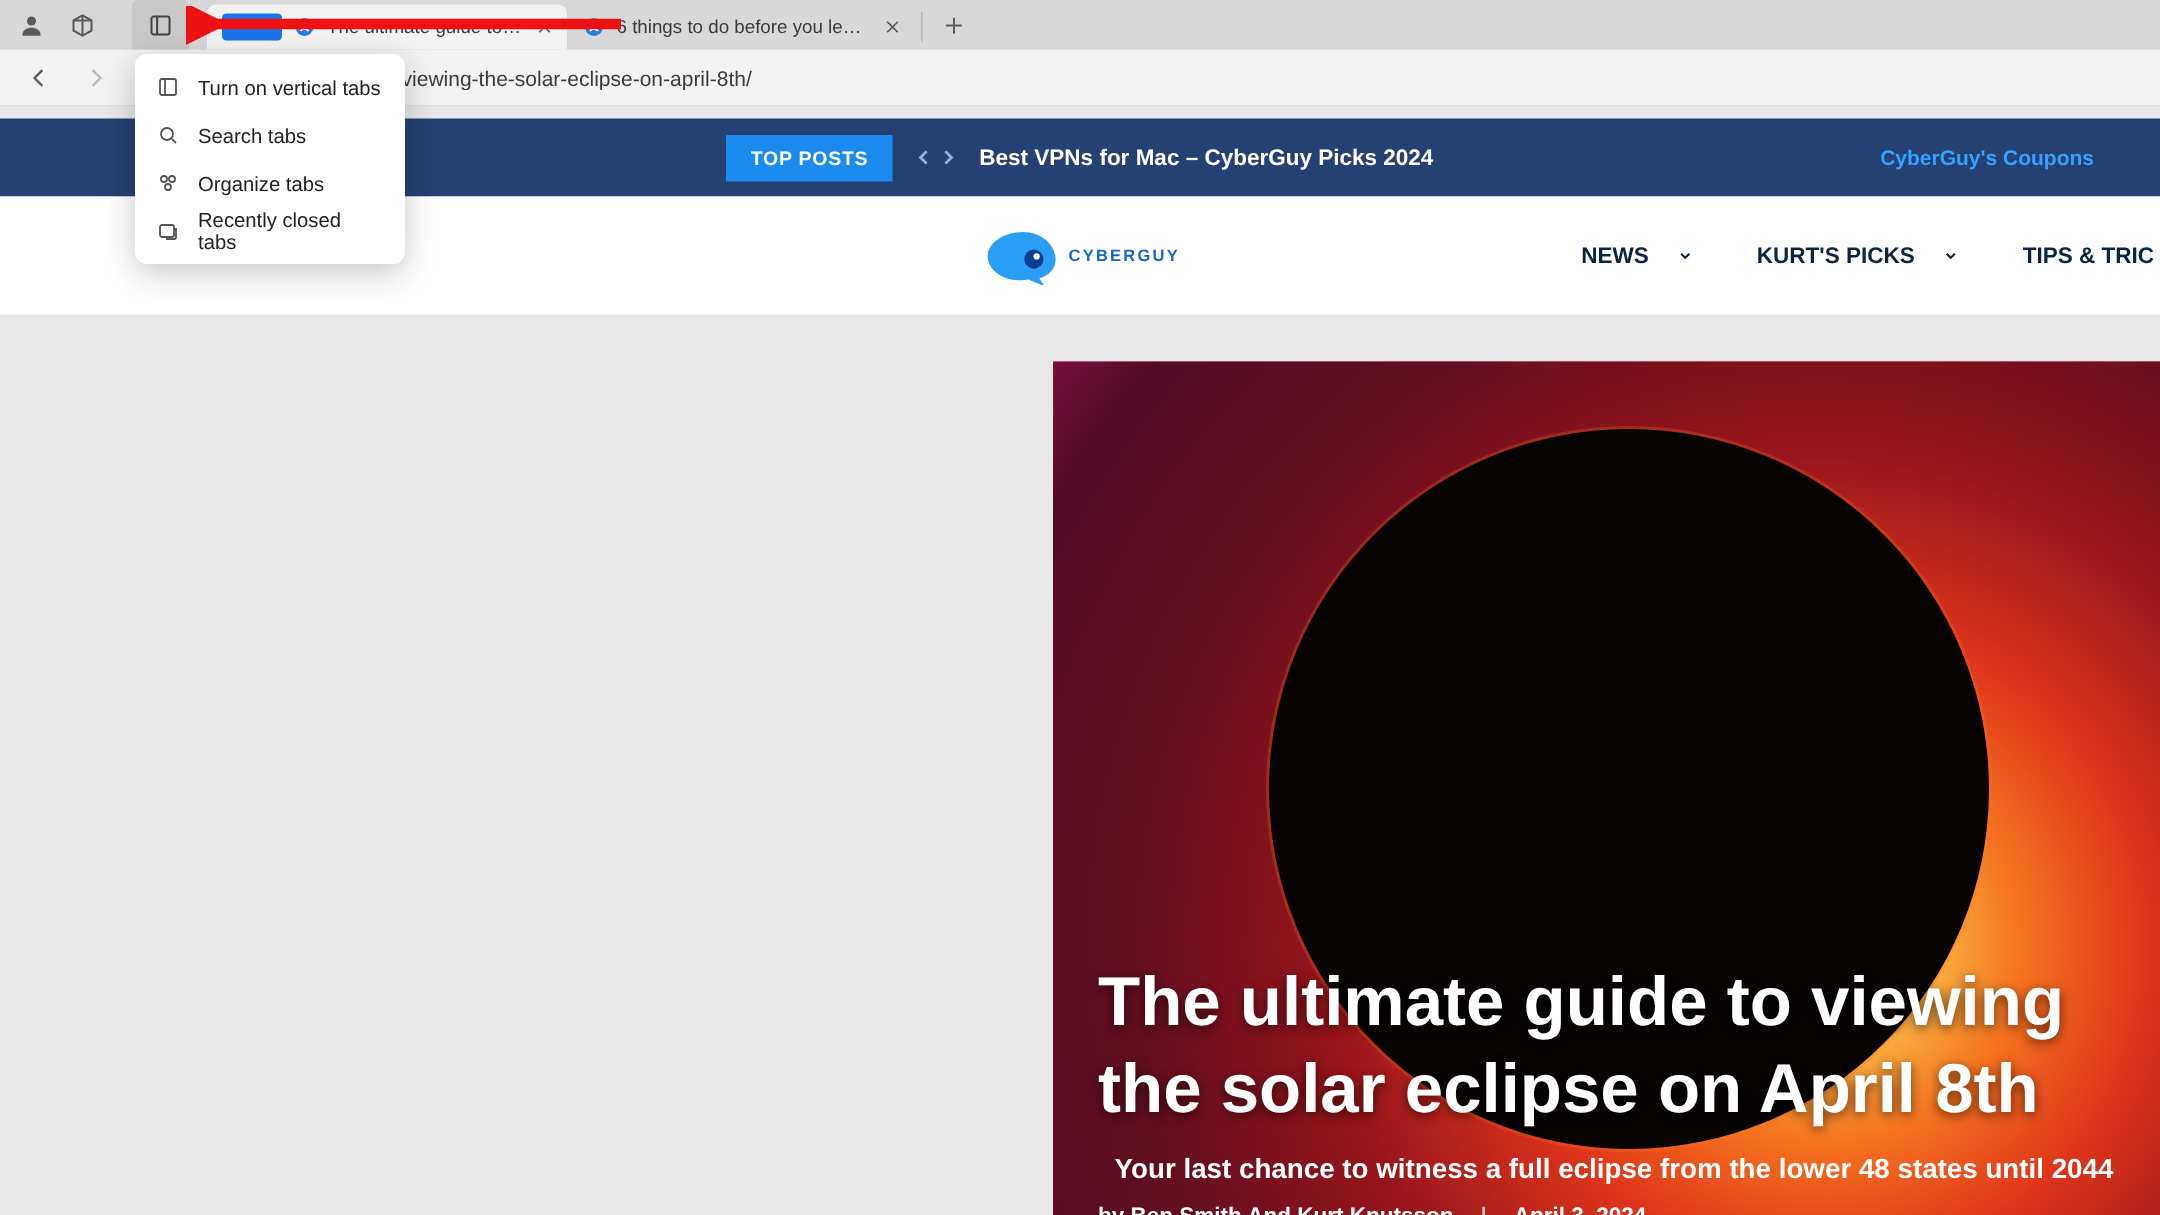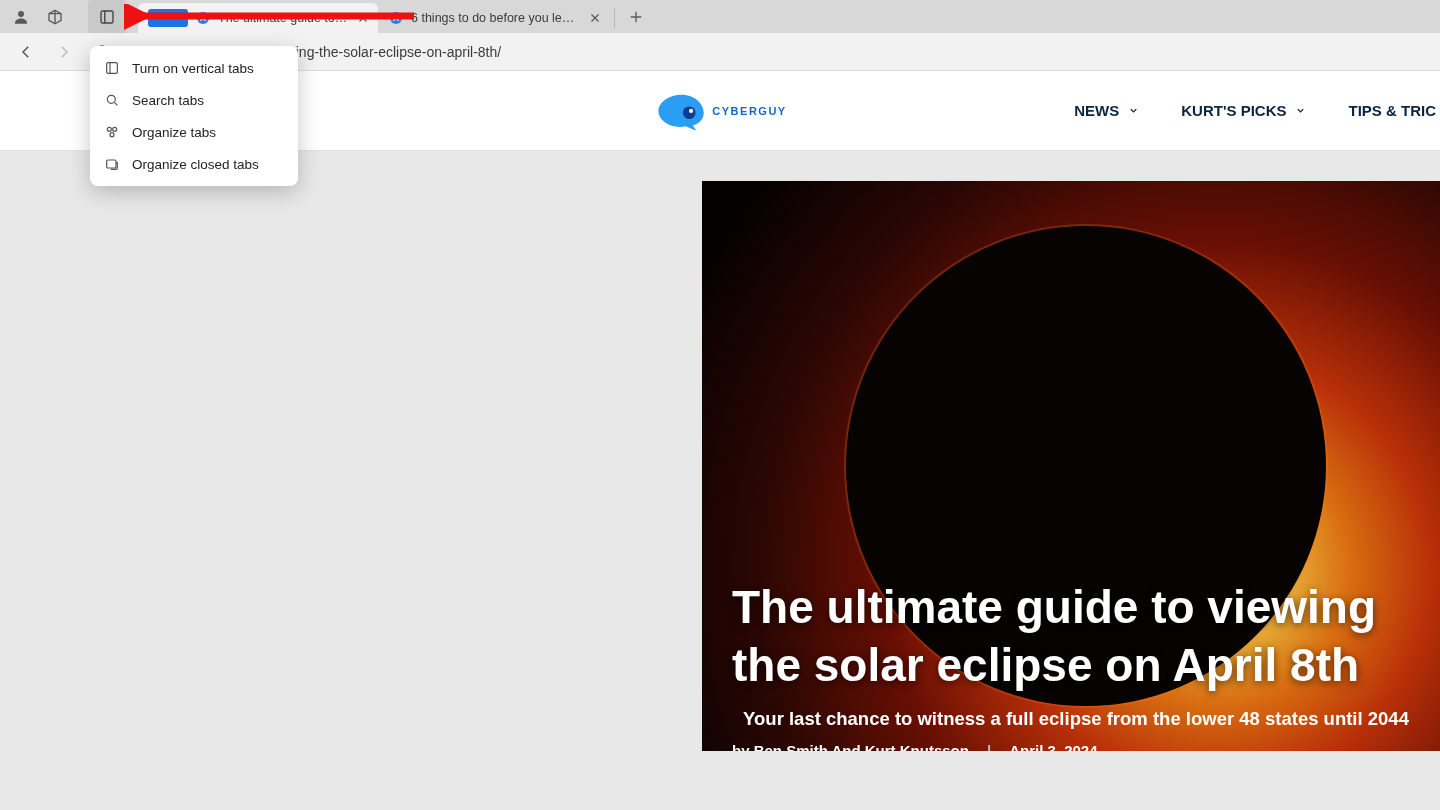--- a/index.html
+++ b/index.html
@@ -54,22 +54,22 @@
     border-bottom: 1px solid #dcdcdc;
   }
   .nav-btn { width: 32px; height: 32px; display:flex;align-items:center;justify-content:center;color:#5a5a5a; border-radius:50%;}
   .nav-btn svg { width: 18px; height: 18px; }
   .urlbox {
     flex: 1; font-size: 14px; color: #3b3b3b; padding-left: 6px; white-space: nowrap; overflow: hidden;
   }
   
   .dropdown {
     position: absolute;
-    top: 46px; left: 90px;
-    width: 208px;
+    top: 36px; left: 90px;
+    width: 180px;
     background: #fff;
     border-radius: 8px;
     box-shadow: 0 6px 22px rgba(0,0,0,.22);
     padding: 6px 0;
     z-index: 50;
   }
   .dropdown .item {
     display: flex; align-items: center; gap: 12px;
     height: 32px; padding: 0 14px;
     font-size: 13.5px; color: #222;
@@ -105,24 +105,24 @@
   .header {
     height: 80px; background:#fff;
     display:flex; align-items:center; justify-content:center;
     position:relative;
     border-bottom:1px solid #e0e0e0;
   }
   .brand { display:flex; flex-direction:row; align-items:center; gap:1px;}
   .brand svg{ width:58px; }
   .brand span{ font-size:11px; font-weight:800; letter-spacing:1.5px; color:#1467c7;}
   .navlinks { position:absolute; right:0; display:flex; gap:42px; font-size:15px; font-weight:800; color:#0a2540; padding-right:4px;}
-  .navlinks div{display:flex;align-items:center;gap:9px;}
+  .navlinks div{display:flex;align-items:center;gap:19px;}
   .navlinks svg{width:11px;height:11px;}
   .hero-wrap { display:flex; justify-content:flex-end; padding-top:30px;}
-  .hero { width:738px; height:570px; position:relative; background:#000000; overflow:hidden; margin-right:0;}
+  .hero { width:738px; height:570px; position:relative; background:#be185d; overflow:hidden; margin-right:0;}
   .eclipse {
     position:absolute; top:50%; left:52%;
     width:480px; height:480px; border-radius:50%;
     background: #060302;
     transform: translate(-50%,-50%);
     box-shadow: 0 0 0 2px rgba(255,120,30,.25);
   }
   .corona {
     position:absolute; inset:-80px -80px -160px -160px;
     background: radial-gradient(circle at 69% 58%,
@@ -240,35 +240,50 @@
         <circle cx="16" cy="8" r="3"></circle>
         <circle cx="12" cy="16" r="3"></circle>
       </svg>
     <span>Organize tabs</span>
   </div>
   <div class="item">
     <svg viewBox="0 0 24 24" fill="none" stroke="currentColor" stroke-width="1.8">
         <rect x="4" y="6" width="14" height="12" rx="2"></rect>
         <path d="M18 10h2v8a2 2 0 0 1-2 2h-8"></path>
       </svg>
-    <span>Organize closed tabs</span>
+    <span>Recently closed tabs</span>
   </div>
 </div>
 
 <svg class="red-arrow" width="300" height="26">
   <defs>
       <marker id="ah" markerWidth="14" markerHeight="14" refX="2" refY="5" orient="auto">
     <path d="M10 0 L0 5 L10 10 z" fill="#e11"></path>
   </marker>
     </defs>
   <line x1="290" y1="12" x2="14" y2="12" stroke="#e11" stroke-width="7" marker-end="url(#ah)"></line>
 </svg>
 
 <div class="page">
 
+  <div class="topband">
+    <div class="topposts">
+      <span class="pill">TOP POSTS</span>
+      <span class="arrows">
+        <svg viewBox="0 0 24 24" fill="none" stroke="currentColor" stroke-width="3">
+            <path d="M15 5l-7 7 7 7"></path>
+          </svg>
+        <svg viewBox="0 0 24 24" fill="none" stroke="currentColor" stroke-width="3">
+            <path d="M9 5l7 7-7 7"></path>
+          </svg>
+      </span>
+      <span>Best VPNs for Mac – CyberGuy Picks 2024</span>
+    </div>
+    <a class="coupons">CyberGuy's Coupons</a>
+  </div>
 
   <div class="header">
     <div class="brand">
       <svg viewBox="0 0 64 44">
         <path d="M32 4c14 0 24 10 24 20 0 6-4 12-12 14l4 6-12-5c-2 .4-4 .6-6 .6C16 39.6 6 31 6 22 6 12 18 4 32 4z" fill="#2a9df4"></path>
         <circle cx="40" cy="24" r="7" fill="#0b3d91"></circle>
         <circle cx="42" cy="22" r="2.3" fill="#fff"></circle>
       </svg>
       <span>CYBERGUY</span>
     </div>

